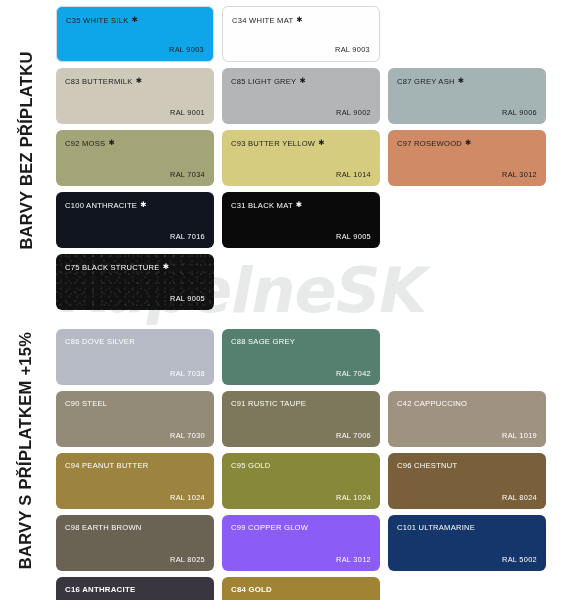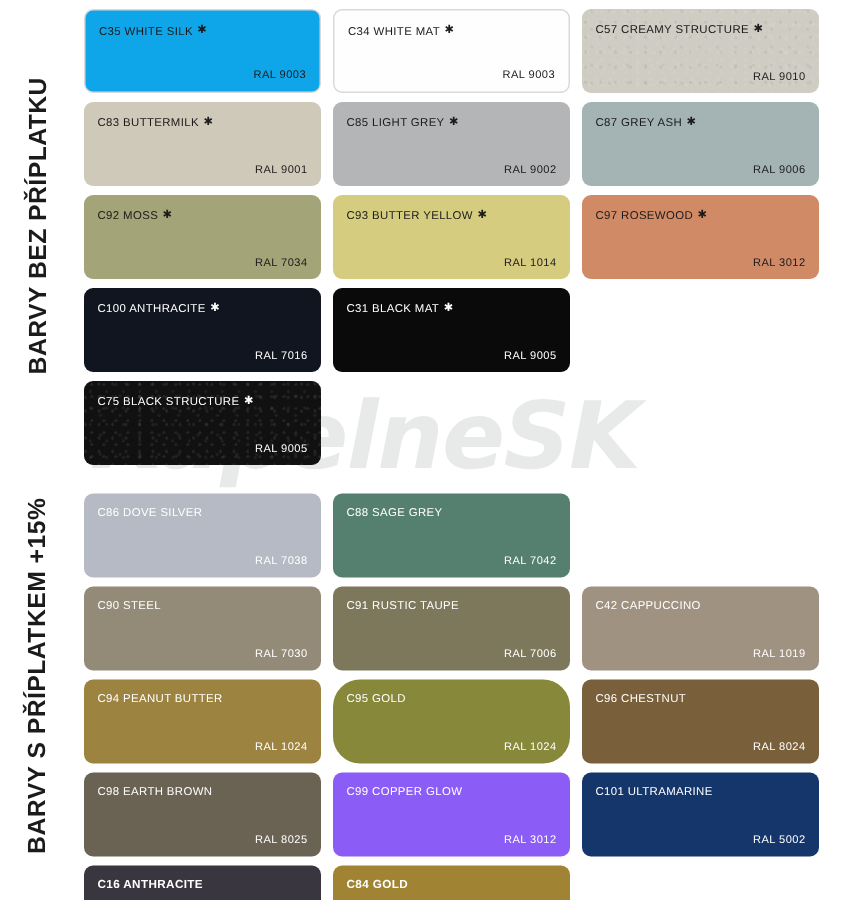--- a/index.html
+++ b/index.html
@@ -161,25 +161,20 @@
     <div class="section" id="section-standard">
         <div class="swatch-row">
           <div class="swatch bordered" style="background: #0ea5e9;">
             <div class="sw-name" style="color: rgb(27, 27, 27);"><span>C35 WHITE SILK</span><span class="sw-star">✱</span></div>
             <div class="sw-ral" style="color: rgb(27, 27, 27);">RAL 9003</div>
           </div>
           <div class="swatch bordered" style="background: rgb(254, 254, 254);">
             <div class="sw-name" style="color: rgb(27, 27, 27);"><span>C34 WHITE MAT</span><span class="sw-star">✱</span></div>
             <div class="sw-ral" style="color: rgb(27, 27, 27);">RAL 9003</div>
           </div>
-          <div class="swatch" style="background: rgb(207, 204, 195);">
-            <div class="texture"></div>
-            <div class="sw-name" style="color: rgb(27, 27, 27);"><span>C57 CREAMY STRUCTURE</span><span class="sw-star">✱</span></div>
-            <div class="sw-ral" style="color: rgb(27, 27, 27);">RAL 9010</div>
-          </div>
         </div>
         <div class="swatch-row">
           <div class="swatch" style="background: rgb(206, 201, 184);">
             <div class="sw-name" style="color: rgb(27, 27, 27);"><span>C83 BUTTERMILK</span><span class="sw-star">✱</span></div>
             <div class="sw-ral" style="color: rgb(27, 27, 27);">RAL 9001</div>
           </div>
           <div class="swatch" style="background: rgb(180, 181, 183);">
             <div class="sw-name" style="color: rgb(27, 27, 27);"><span>C85 LIGHT GREY</span><span class="sw-star">✱</span></div>
             <div class="sw-ral" style="color: rgb(27, 27, 27);">RAL 9002</div>
           </div>
@@ -245,21 +240,21 @@
           <div class="swatch" style="background: rgb(160, 146, 129);">
             <div class="sw-name" style="color: rgb(255, 255, 255); text-align: right;"><span>C42 CAPPUCCINO</span></div>
             <div class="sw-ral" style="color: rgb(255, 255, 255);">RAL 1019</div>
           </div>
         </div>
         <div class="swatch-row">
           <div class="swatch" style="background: rgb(156, 132, 64);">
             <div class="sw-name" style="color: rgb(255, 255, 255);"><span>C94 PEANUT BUTTER</span></div>
             <div class="sw-ral" style="color: rgb(255, 255, 255);">RAL 1024</div>
           </div>
-          <div class="swatch" style="background: rgb(135, 136, 58); border-radius: 18px;">
+          <div class="swatch" style="background: rgb(135, 136, 58);">
             <div class="sw-name" style="color: rgb(255, 255, 255);"><span>C95 GOLD</span></div>
             <div class="sw-ral" style="color: rgb(255, 255, 255);">RAL 1024</div>
           </div>
           <div class="swatch" style="background: rgb(121, 96, 58);">
             <div class="sw-name" style="color: rgb(255, 255, 255);"><span>C96 CHESTNUT</span></div>
             <div class="sw-ral" style="color: rgb(255, 255, 255);">RAL 8024</div>
           </div>
         </div>
         <div class="swatch-row">
           <div class="swatch" style="background: rgb(106, 98, 83);">

